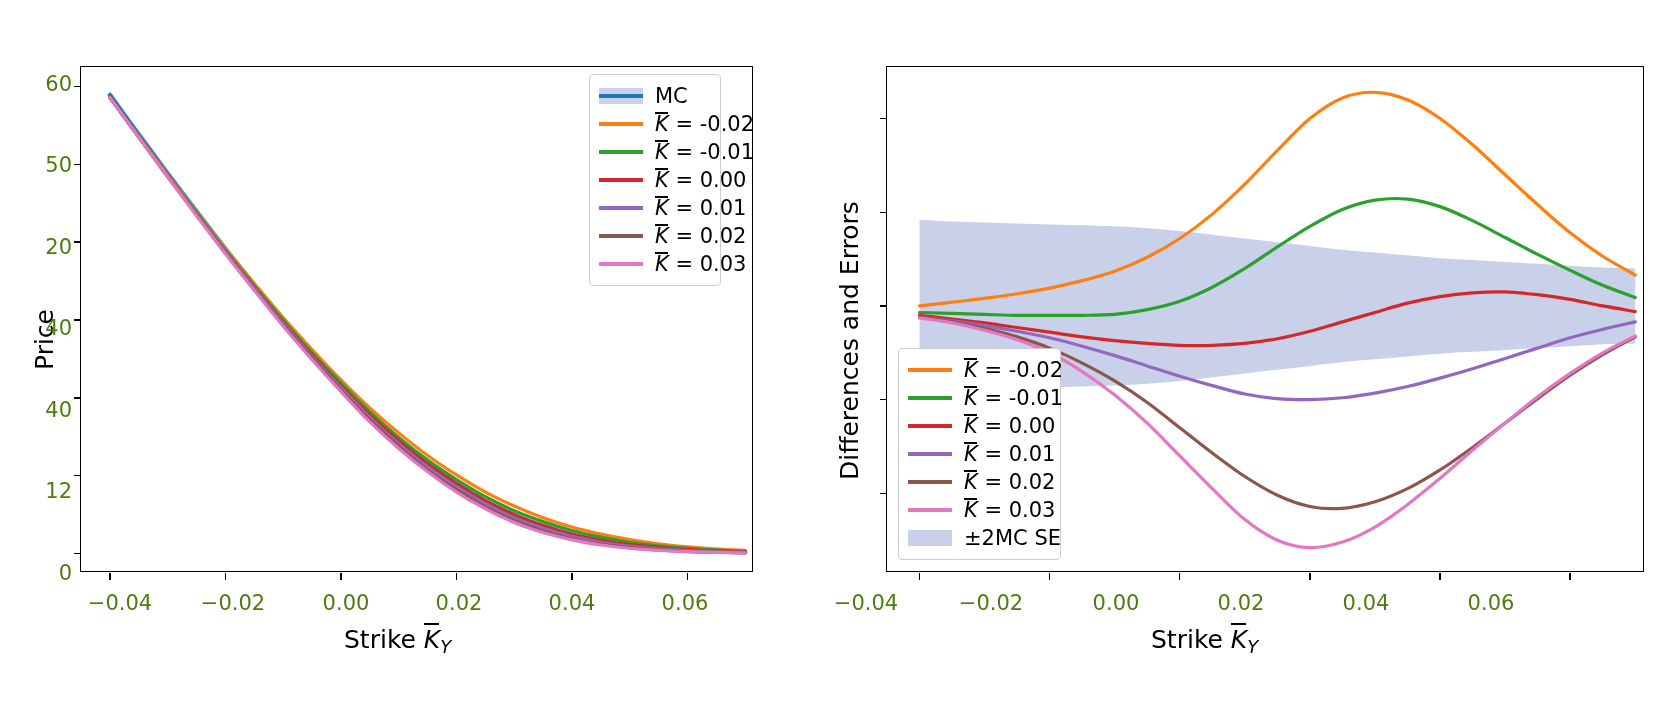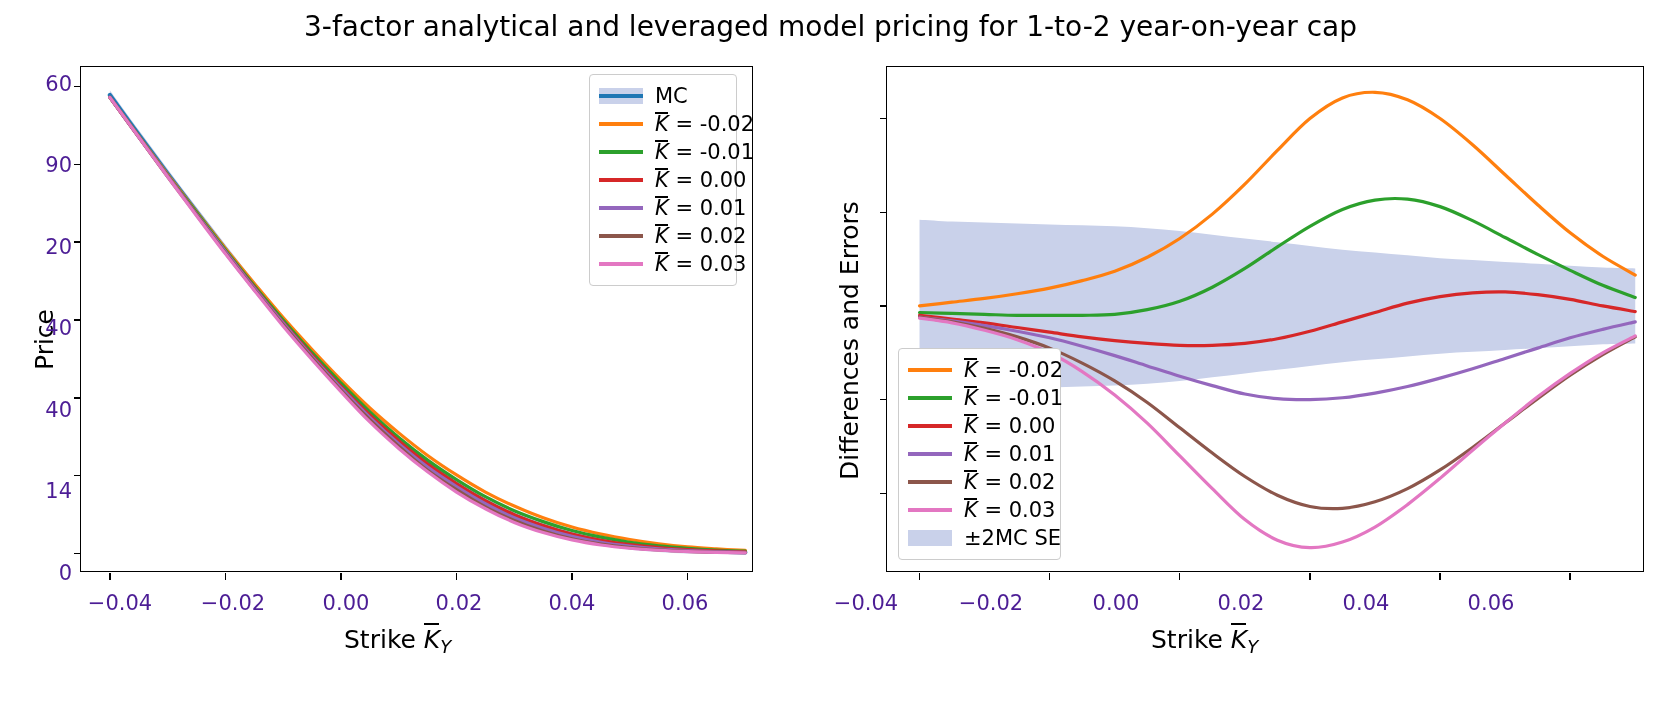--- a/index.html
+++ b/index.html
@@ -41,21 +41,21 @@
     position: absolute;
     border: 1.4px solid #000;
     box-sizing: border-box;
     background: #ffffff;
   }
   svg.plot { position: absolute; left: 0; top: 0; overflow: visible; }
 
   .tick-label {
     position: absolute;
     font-size: 21px;
-    color: #4c1d95;
+    color: #4d7c0f;
     white-space: nowrap;
   }
   .ytick { text-align: right; }
   .xtick { text-align: center; }
 
   .axis-title {
     position: absolute;
     font-size: 25px;
     color: #000;
     white-space: nowrap;
@@ -127,32 +127,31 @@
   .tickmark {
     position: absolute;
     background: #000;
   }
 </style>
 </head>
 <body>
 
 <div id="figure">
 
-  <div id="title">3-factor analytical and leveraged model pricing for 1-to-2 year-on-year cap</div>
 
   <div class="panel" style="left:0;top:0;width:800px;height:701px;">
 
     <div class="axis-title ylabel" style="left:30px; top:370px;">Price</div>
 
     <div class="tick-label ytick" style="left:10px; top:72px; width:62px;">60</div>
-    <div class="tick-label ytick" style="left:10px; top:153px; width:62px;">90</div>
+    <div class="tick-label ytick" style="left:10px; top:153px; width:62px;">50</div>
     <div class="tick-label ytick" style="left:10px; top:235px; width:62px;">20</div>
     <div class="tick-label ytick" style="left:10px; top:316px; width:62px;">40</div>
     <div class="tick-label ytick" style="left:10px; top:398px; width:62px;">40</div>
-    <div class="tick-label ytick" style="left:10px; top:479px; width:62px;">14</div>
+    <div class="tick-label ytick" style="left:10px; top:479px; width:62px;">12</div>
     <div class="tick-label ytick" style="left:10px; top:561px; width:62px;">0</div>
 
     <div class="tick-label xtick" style="left:80px; top:591px; width:80px;">−0.04</div>
     <div class="tick-label xtick" style="left:193px; top:591px; width:80px;">−0.02</div>
     <div class="tick-label xtick" style="left:306px; top:591px; width:80px;">0.00</div>
     <div class="tick-label xtick" style="left:419px; top:591px; width:80px;">0.02</div>
     <div class="tick-label xtick" style="left:532px; top:591px; width:80px;">0.04</div>
     <div class="tick-label xtick" style="left:645px; top:591px; width:80px;">0.06</div>
 
     <div class="axis-title" style="left:344px; top:625px;">
@@ -185,21 +184,21 @@
         <div class="tickmark" style="left: 605.867px; top: 506px; width: 1.4px; height: 7px;"></div>
         <div class="tickmark" style="left: -7px; top: 485.838px; width: 7px; height: 1.4px;"></div>
         <div class="tickmark" style="left: -7px; top: 407.992px; width: 7px; height: 1.4px;"></div>
         <div class="tickmark" style="left: -7px; top: 330.146px; width: 7px; height: 1.4px;"></div>
         <div class="tickmark" style="left: -7px; top: 252.3px; width: 7px; height: 1.4px;"></div>
         <div class="tickmark" style="left: -7px; top: 174.454px; width: 7px; height: 1.4px;"></div>
         <div class="tickmark" style="left: -7px; top: 96.6077px; width: 7px; height: 1.4px;"></div>
         <div class="tickmark" style="left: -7px; top: 18.7615px; width: 7px; height: 1.4px;"></div>
       </div>
 
-    <div class="legend" style="left:589px; top:74px; width:148px;">
+    <div class="legend" style="left:589px; top:74px; width:132px;">
       <div class="legend-row">
         <span class="legend-swatch">
           <span class="band" style="background:#c9d1ea;"></span>
           <span class="bar" style="background:#1f77b4;"></span>
         </span>
         <span class="legend-label">MC</span>
       </div>
       <div class="legend-row">
         <span class="legend-swatch">
             <span class="bar" style="background:#ff7f0e;"></span>

